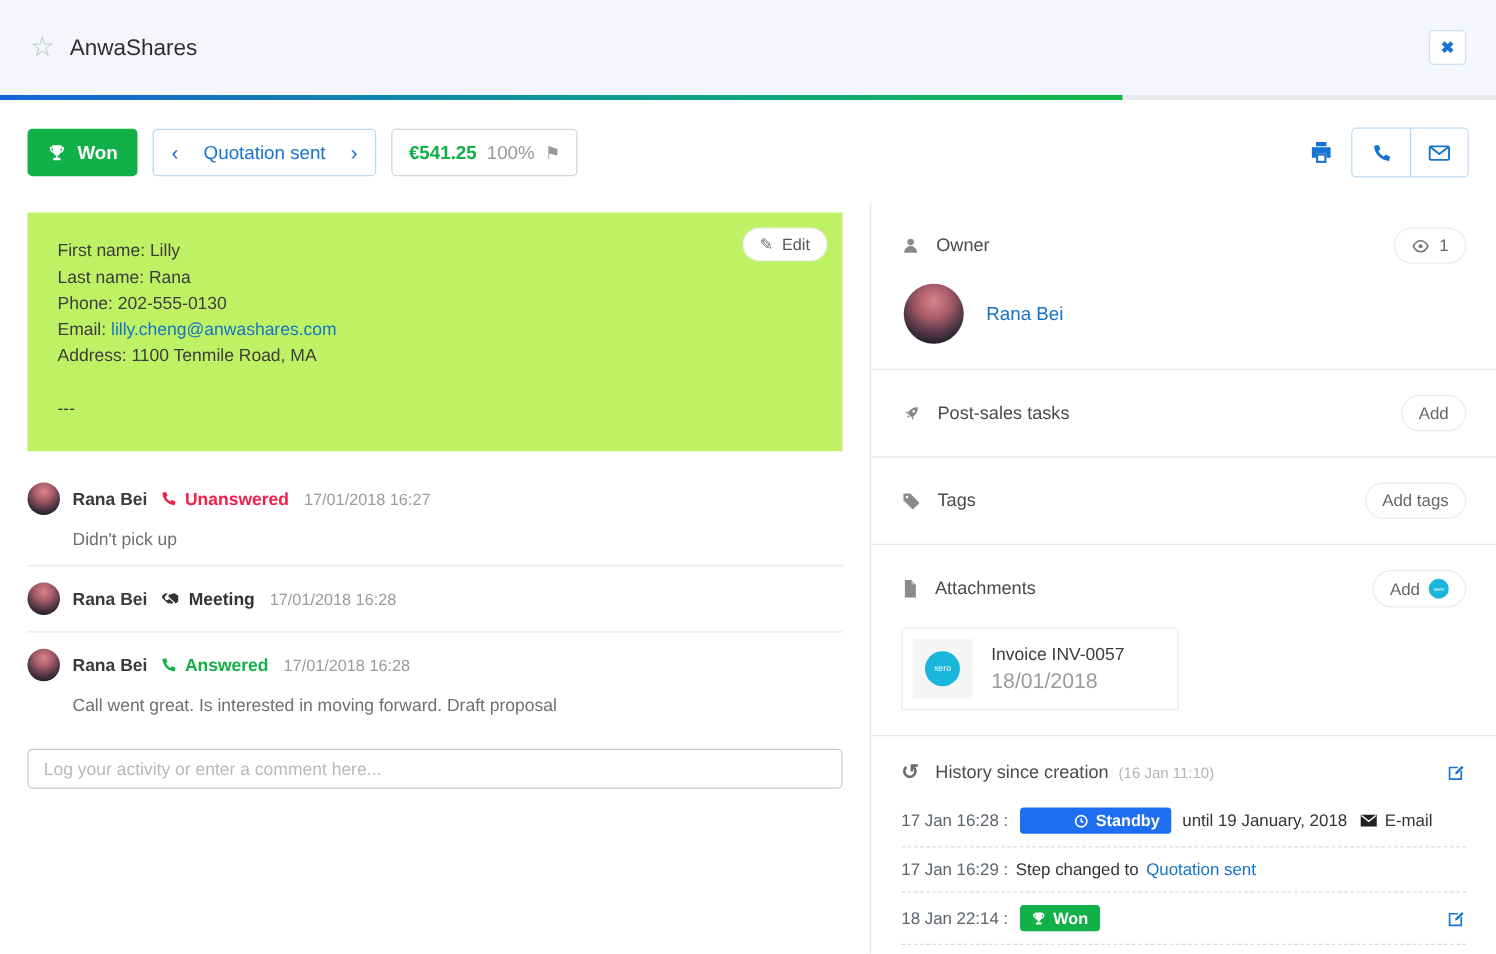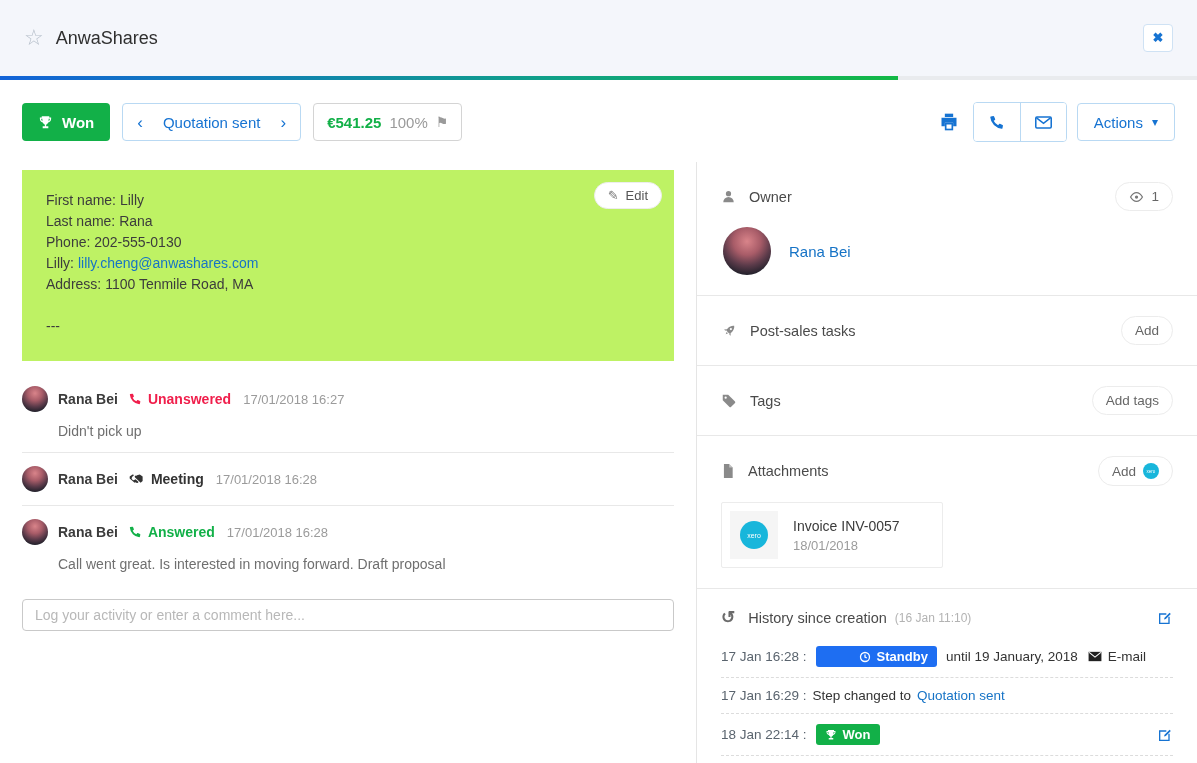--- a/index.html
+++ b/index.html
@@ -79,21 +79,21 @@
     background:radial-gradient(circle at 50% 30%, #d9848a 0%, #a85c68 33%, #5c3b4a 58%, #20202a 82%, #101016 100%); }
   .owner-name { color:#1673c6; font-size:15px; text-decoration:none; }
   .xero-dot { width:16px; height:16px; border-radius:50%; background:#18b6db; color:#fff; font-size:4.5px;
     display:inline-flex; align-items:center; justify-content:center; }
   .attach-card { margin-top:16px; width:222px; border:1px solid #ececec; border-radius:2px; background:#fff;
     display:flex; align-items:center; gap:15px; padding:8px; cursor:pointer; }
   .thumb { width:48px; height:48px; background:#f5f5f5; display:flex; align-items:center; justify-content:center; flex:none; }
   .xero-circle { width:28px; height:28px; border-radius:50%; background:#18b6db; color:#fff; font-size:7px;
     display:flex; align-items:center; justify-content:center; }
   .file-name { color:#3b3b3b; }
-  .file-date { color:#9b9b9b; font-size:13px; margin-top:4px; }
+  .file-date { color:#9b9b9b; font-size:17px; margin-top:4px; }
 
   
   .hist-created { color:#b3b3b3; font-size:12px; margin-left:-5px; }
   .hist-glyph { color:#6b6b6b; font-size:17px; font-weight:bold; line-height:1; }
   .edit-ic { color:#1673d2; display:inline-flex; cursor:pointer; }
   .h-rows { margin-top:10px; }
   .h-row { display:flex; align-items:center; gap:6px; padding:10px 0; border-bottom:1px dashed #dcdcdc;
     font-size:13.5px; color:#333; }
   .h-time { color:#5a646e; }
   .badge { border-radius:3px; color:#fff; font-weight:bold; font-size:13px; padding:3px 9px; margin:0 3px;
@@ -158,35 +158,31 @@
       </button>
       <button class="cell">
         <span>
           <svg width="19" height="17" viewBox="0 0 24 22" fill="none" stroke="currentColor" stroke-width="2">
               <rect x="2" y="4" width="20" height="14" rx="1.5"></rect>
               <path d="M3 5l9 7 9-7"></path>
             </svg>
         </span>
       </button>
     </div>
-    <button class="btn btn-actions">
-      <span>Actions</span>
-      <span class="caret">▾</span>
-    </button>
   </div>
 </div>
 
 <div class="columns">
 
   <div class="left-col">
     <div class="contact-card">
       <div class="row"><span>First name:</span> <span>Lilly</span></div>
       <div class="row"><span>Last name:</span> <span>Rana</span></div>
       <div class="row"><span>Phone:</span> <span>202-555-0130</span></div>
-      <div class="row"><span>Lilly:</span> <a href="#">lilly.cheng@anwashares.com</a></div>
+      <div class="row"><span>Email:</span> <a href="#">lilly.cheng@anwashares.com</a></div>
       <div class="row"><span>Address:</span> <span>1100 Tenmile Road, MA</span></div>
       <div class="contact-sep">---</div>
       <button class="edit-btn">
         <span class="pen">✎</span>
         <span>Edit</span>
       </button>
     </div>
 
     <div class="timeline">
       

